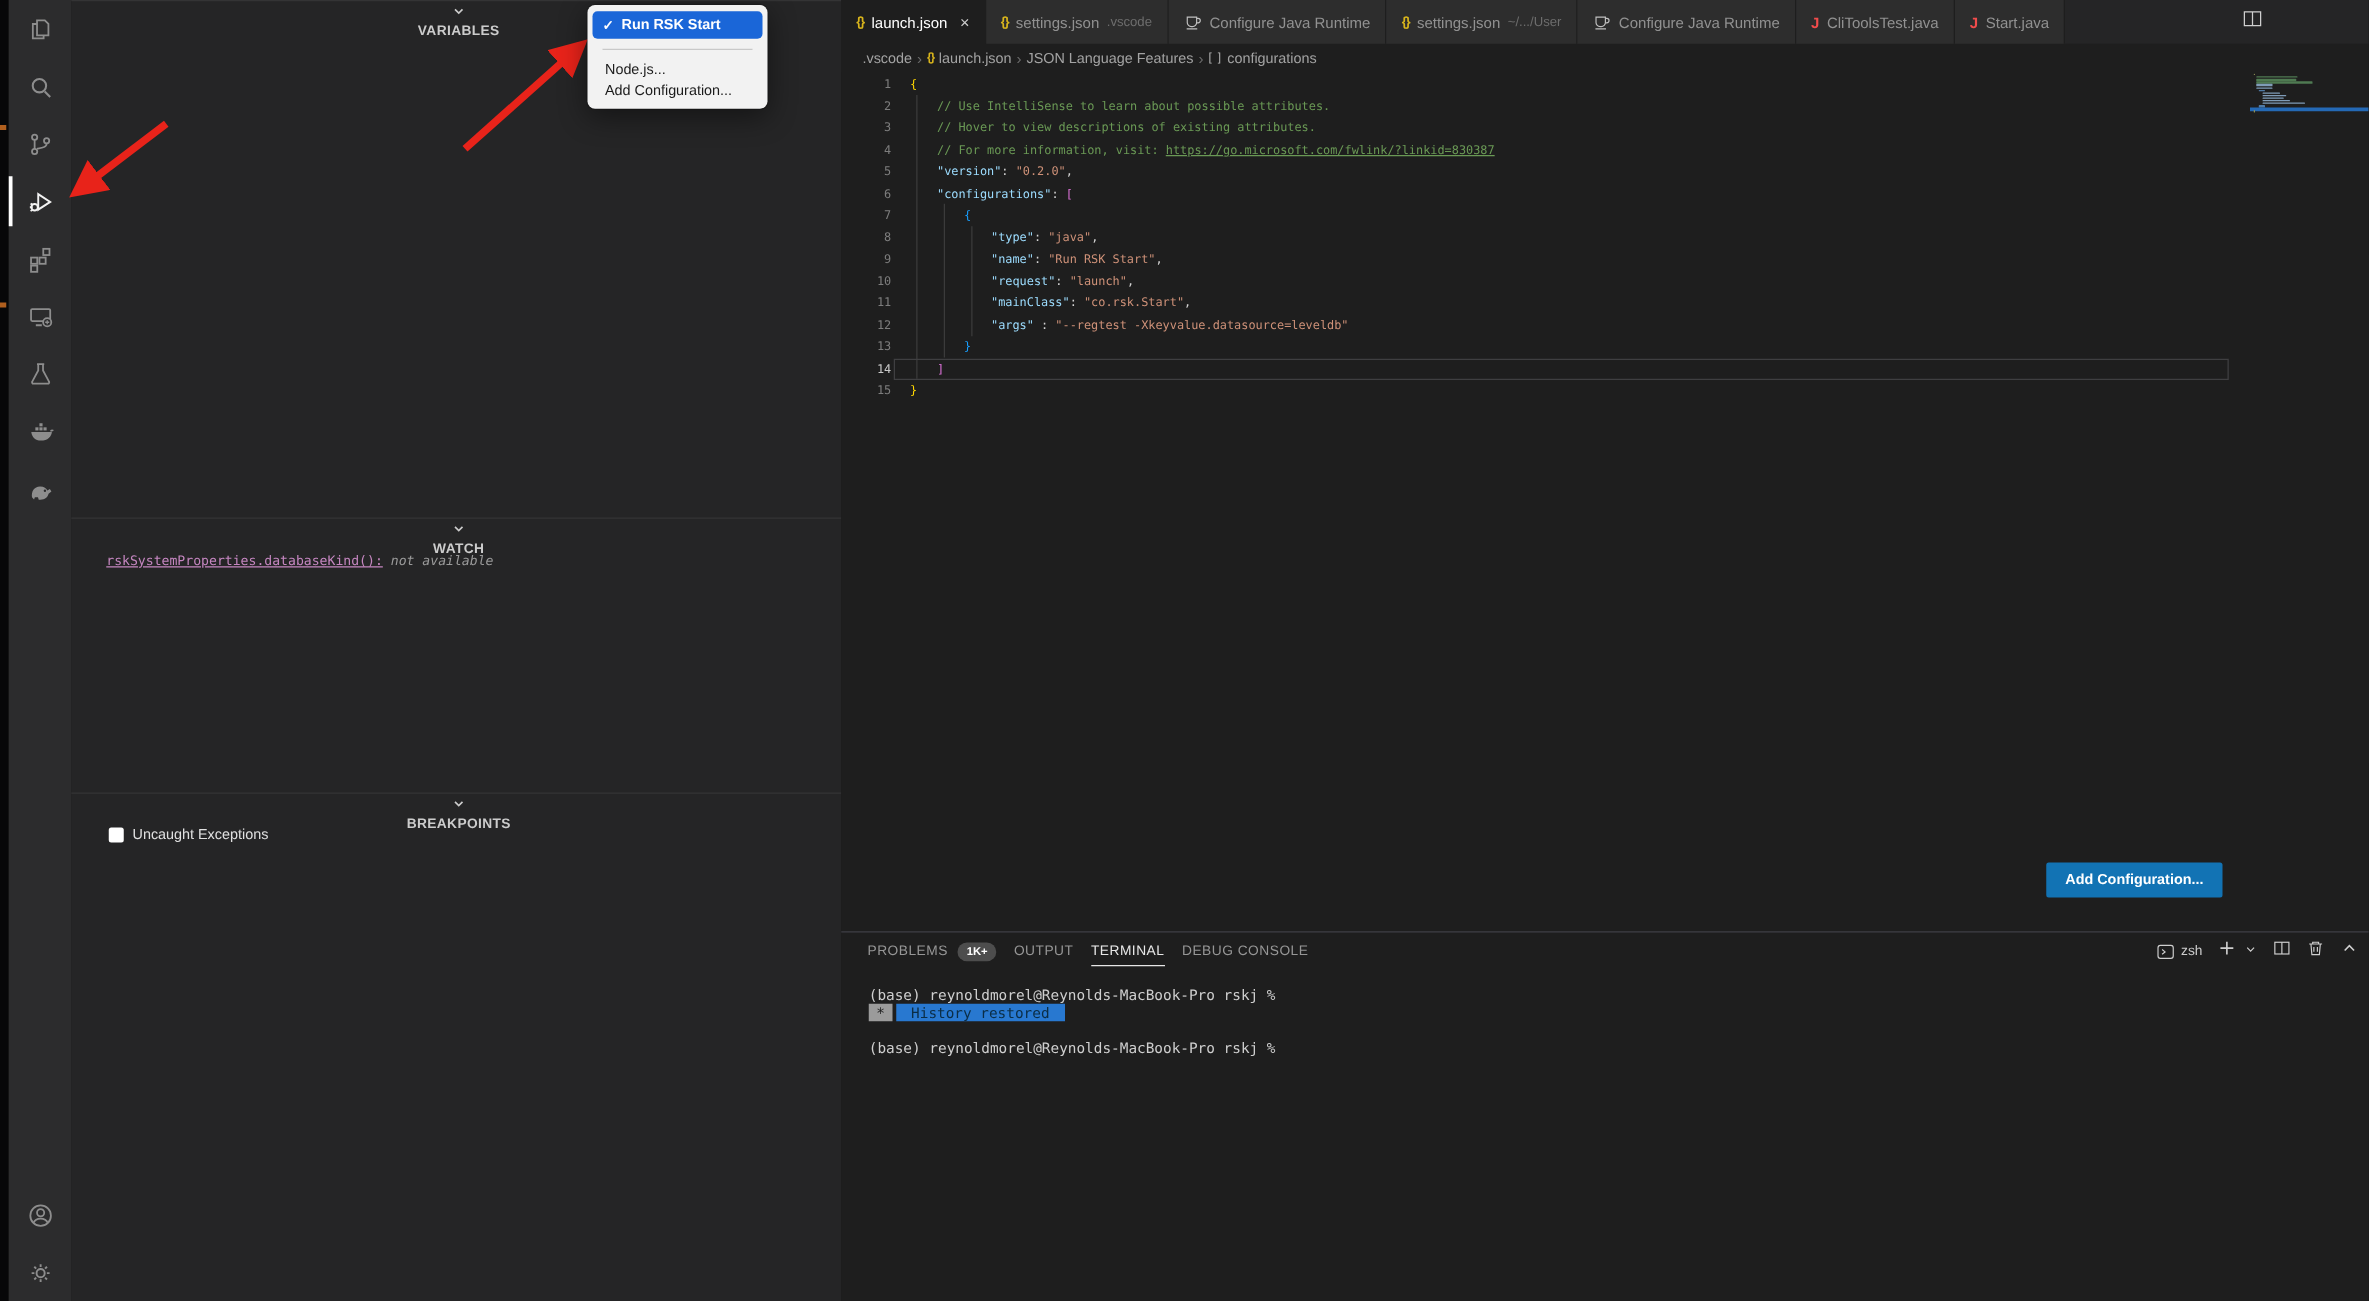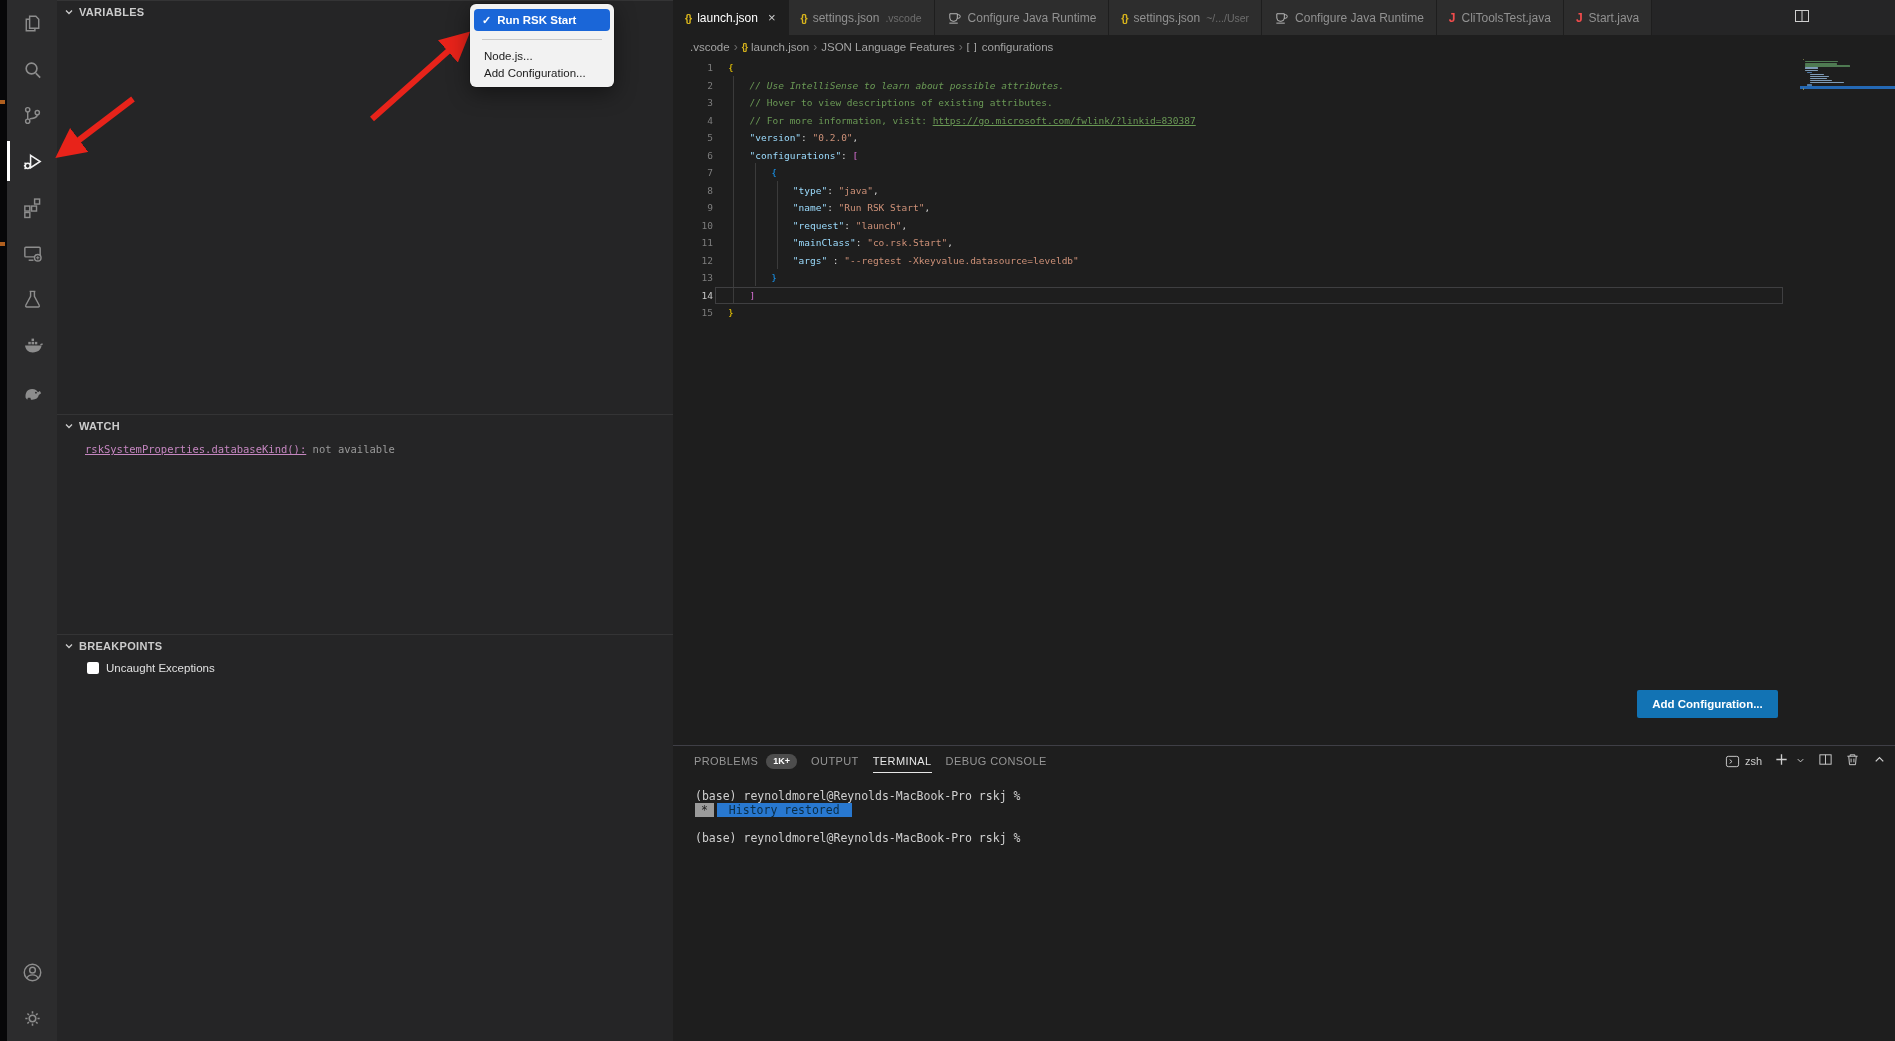--- a/index.html
+++ b/index.html
@@ -30,27 +30,27 @@
   .gear-sm { position:absolute; left:553px; top:8px; width:19px; height:19px; color:#c5c5c5; cursor:pointer; }
   .gear-sm svg, .play-icon svg { width:100%; height:100%; }
   .more-dots { position:absolute; left:585px; top:4px; color:#c5c5c5; font-size:16px; font-weight:bold;
                letter-spacing:2px; cursor:pointer; }
 
   .section { border-top:1px solid rgba(255,255,255,.07); display:flex; flex-direction:column; flex:none; }
   .sec-variables { height:414px; }
   .sec-watch { height:220px; }
   .sec-callstack { height:328px; }
   .sec-breakpoints { flex:1; }
-  .sec-header { height:22px; display:flex; align-items:center; gap:2px; padding-left:4px; cursor:pointer; }
+  .sec-header { height:22px; display:flex; align-items:center; gap:2px; padding-left:4px; cursor:pointer;flex-direction:column; }
   .sec-chevron { width:16px; height:16px; color:#cccccc; flex:none; }
   .sec-chevron svg { width:16px; height:16px; }
   .sec-label { font-size:11px; font-weight:bold; color:#cccccc; letter-spacing:.3px; }
   .watch-row { padding:6px 0 0 28px; font-family:"DejaVu Sans Mono", monospace; font-size:10.5px; }
   .watch-expr { color:#c586c0;text-decoration:underline; }
-  .watch-val { color:#9a9a9a; }
+  .watch-val { color:#9a9a9a; font-style:italic; }
   .bp-row { display:flex; align-items:center; gap:7px; padding:5px 0 0 30px; }
   .bp-checkbox { width:12px; height:12px; background:#ffffff; border-radius:2px; flex:none; cursor:pointer; }
   .bp-label { font-size:11.5px; color:#e0e0e0; }
 
   
   .main { flex:1; display:flex; flex-direction:column; min-width:0; }
   .tabbar { height:35px; background:#252526; display:flex; flex:none; position:relative; }
   .tab { display:flex; align-items:center; gap:6px; padding:0 12px; background:#2d2d2d; border-right:1px solid #1e1e1e;
          font-size:12px; color:#919191; cursor:pointer; white-space:nowrap; }
   .tab.active { background:#1e1e1e; color:#ffffff; }
@@ -356,21 +356,21 @@
           <span>configurations</span>
         </span>
       </div>
 
     <div class="editor">
       <div class="code" id="code">
         <div class="guide" id="guide1"></div>
         <div class="guide" id="guide2"></div>
         <div class="guide" id="guide3"></div>
       <div class="line"><span class="num">1</span><span class="content" style="padding-left: 0px;"><span class="tok b1">{</span></span></div>
-          <div class="line"><span class="num">2</span><span class="content" style="padding-left: 21.6px; font-style: italic;"><span class="tok cmt">// Use IntelliSense to learn about possible attributes.</span></span></div>
+          <div class="line"><span class="num">2</span><span class="content" style="padding-left: 21.6px;"><span class="tok cmt">// Use IntelliSense to learn about possible attributes.</span></span></div>
           <div class="line"><span class="num">3</span><span class="content" style="padding-left: 21.6px;"><span class="tok cmt">// Hover to view descriptions of existing attributes.</span></span></div>
           <div class="line"><span class="num">4</span><span class="content" style="padding-left: 21.6px;"><span class="tok cmt">// For more information, visit: </span><span class="tok lnk">https://go.microsoft.com/fwlink/?linkid=830387</span></span></div>
           <div class="line"><span class="num">5</span><span class="content" style="padding-left: 21.6px;"><span class="tok key">"version"</span><span class="tok pun">: </span><span class="tok str">"0.2.0"</span><span class="tok pun">,</span></span></div>
           <div class="line"><span class="num">6</span><span class="content" style="padding-left: 21.6px;"><span class="tok key">"configurations"</span><span class="tok pun">: </span><span class="tok b2">[</span></span></div>
           <div class="line"><span class="num">7</span><span class="content" style="padding-left: 43.2px;"><span class="tok b3">{</span></span></div>
           <div class="line"><span class="num">8</span><span class="content" style="padding-left: 64.8px;"><span class="tok key">"type"</span><span class="tok pun">: </span><span class="tok str">"java"</span><span class="tok pun">,</span></span></div>
           <div class="line"><span class="num">9</span><span class="content" style="padding-left: 64.8px;"><span class="tok key">"name"</span><span class="tok pun">: </span><span class="tok str">"Run RSK Start"</span><span class="tok pun">,</span></span></div>
           <div class="line"><span class="num">10</span><span class="content" style="padding-left: 64.8px;"><span class="tok key">"request"</span><span class="tok pun">: </span><span class="tok str">"launch"</span><span class="tok pun">,</span></span></div>
           <div class="line"><span class="num">11</span><span class="content" style="padding-left: 64.8px;"><span class="tok key">"mainClass"</span><span class="tok pun">: </span><span class="tok str">"co.rsk.Start"</span><span class="tok pun">,</span></span></div>
           <div class="line"><span class="num">12</span><span class="content" style="padding-left: 64.8px;"><span class="tok key">"args"</span><span class="tok pun"> : </span><span class="tok str">"--regtest -Xkeyvalue.datasource=leveldb"</span></span></div>

